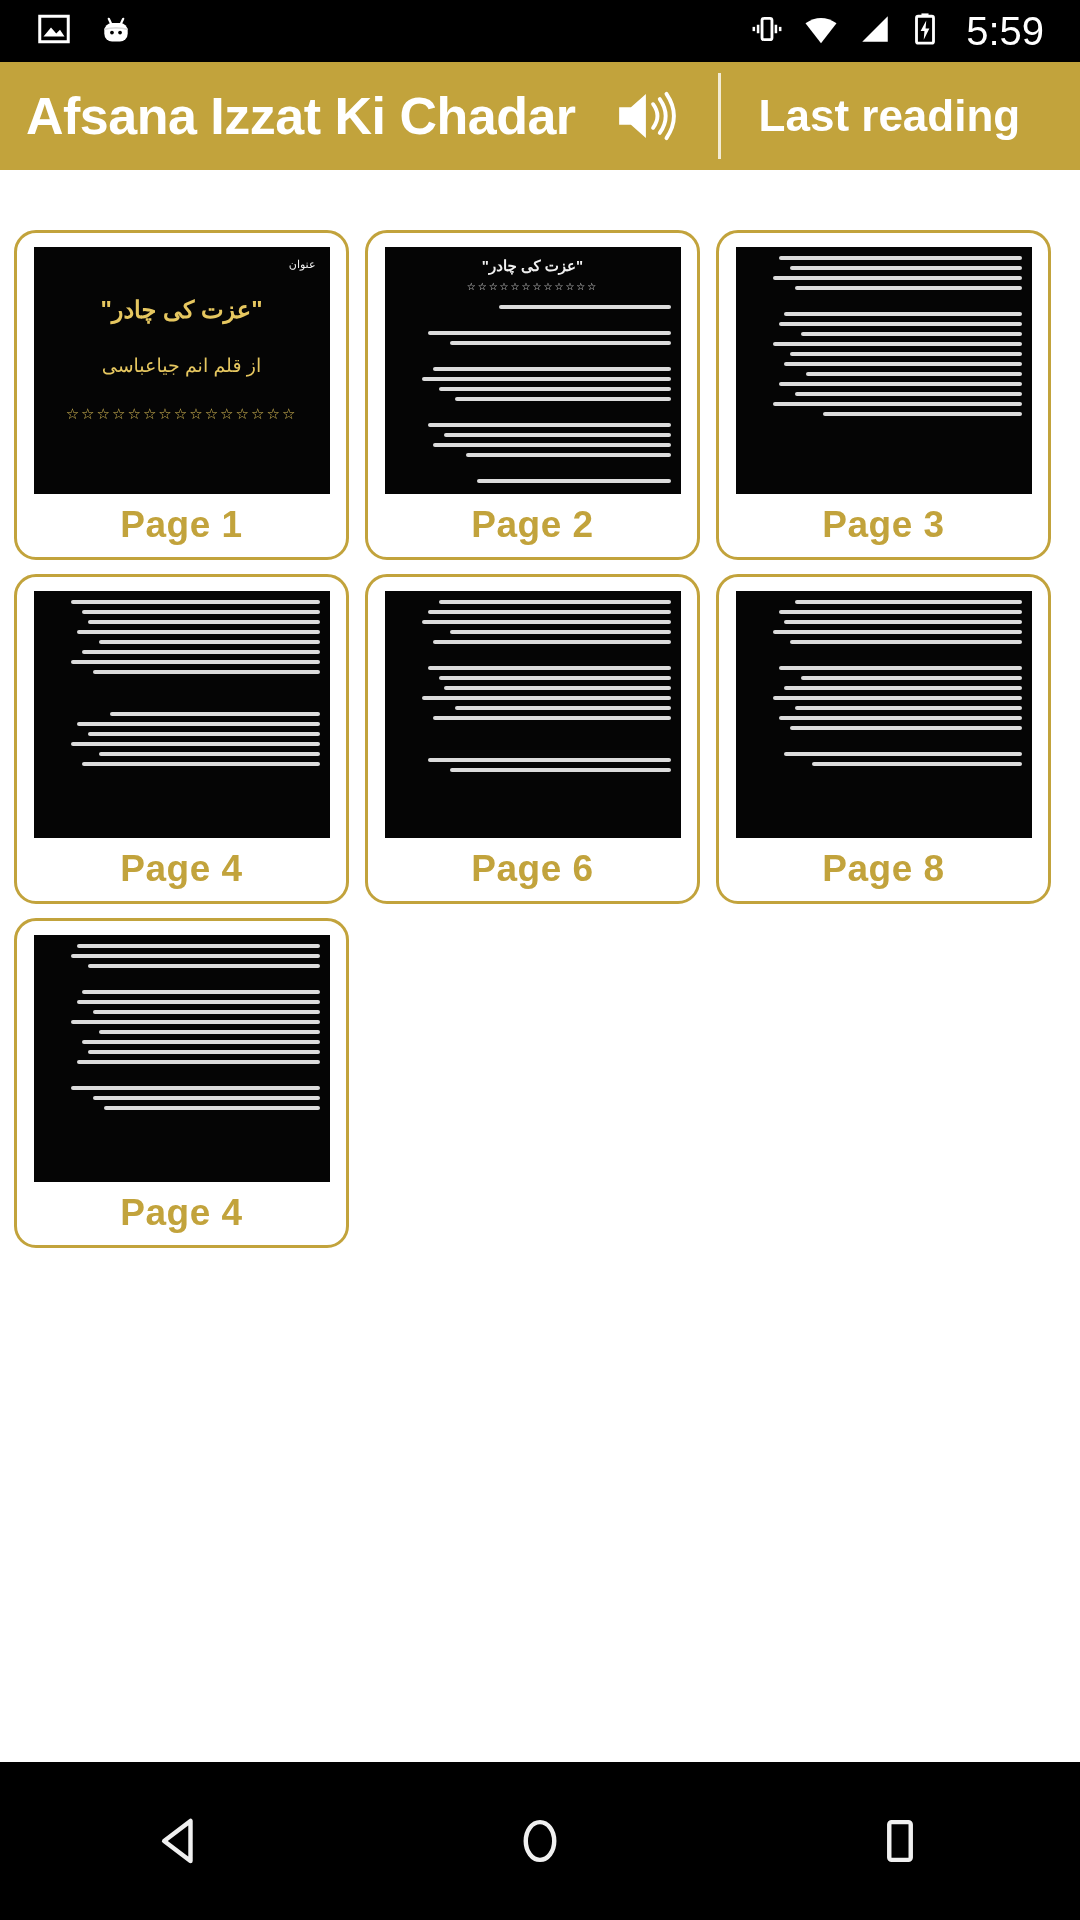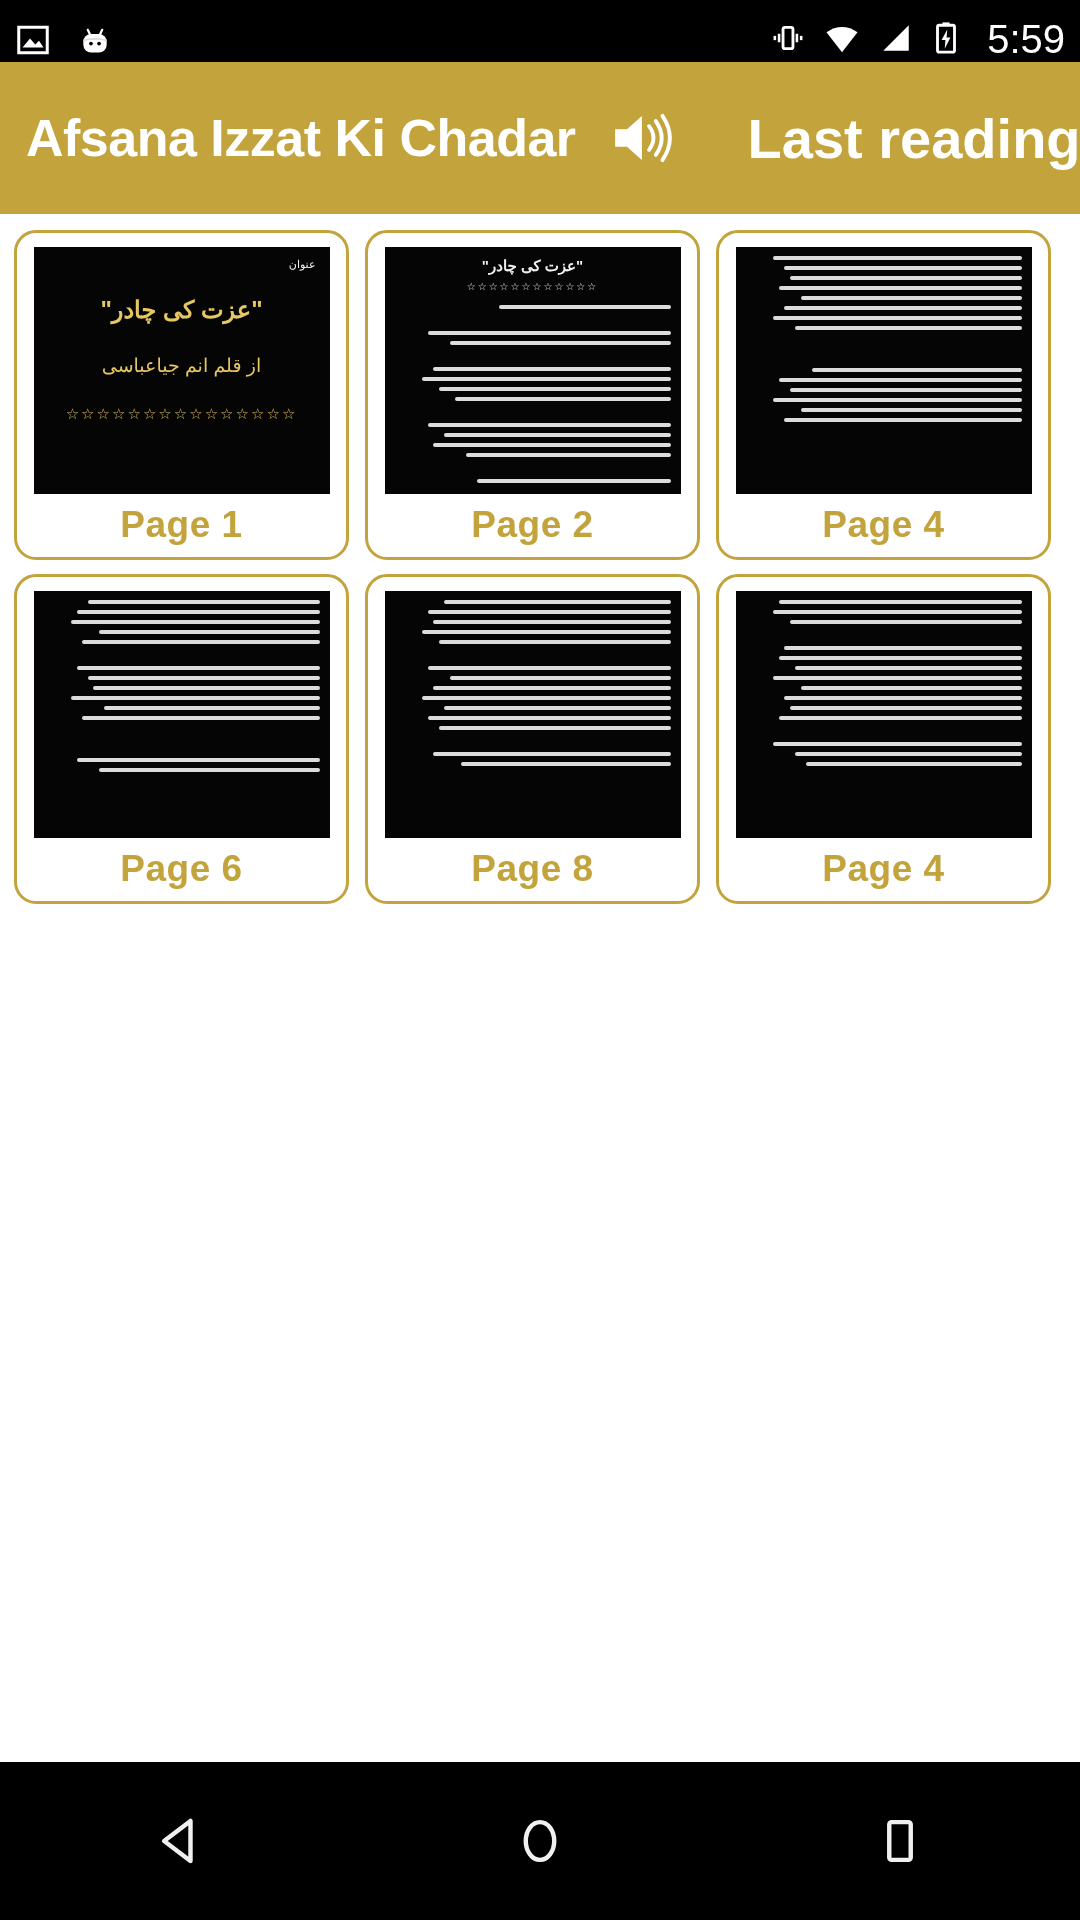--- a/index.html
+++ b/index.html
@@ -8,39 +8,39 @@
     background:#ffffff;
     font-family:"Liberation Sans", sans-serif;
     overflow:hidden;
   }
 
   
   .status-bar {
     position:absolute; top:0; left:0;
     width:1080px; height:62px;
     background:#000;
-    display:flex; align-items:flex-end;
-    padding:0 15px;
+    display:flex; align-items:center;
+    padding:0 36px;
   }
   .status-left { display:flex; align-items:center; gap:26px; }
   .status-right {
     margin-left:auto;
     display:flex; align-items:center; gap:18px;
   }
   .sb-icon { display:block; }
   .clock {
     color:#fff; font-size:40px; font-weight:400;
     letter-spacing:0px; margin-left:8px;
     font-family:"Liberation Sans", sans-serif;
   }
 
   
   .app-header {
     position:absolute; top:62px; left:0;
-    width:1080px; height:152px;
+    width:1080px; height:108px;
     background:#c2a33c;
     display:flex; align-items:center;
   }
   .app-title {
     color:#fff;
     font-size:52px;
     font-weight:bold;
     margin-left:26px;
     white-space:nowrap;
     letter-spacing:-0.5px;
@@ -51,21 +51,21 @@
     display:flex; align-items:center; justify-content:center;
   }
   .hdr-divider {
     width:3px; height:86px;
     background:#f6f0dd;
     margin-left:28px;
     opacity:.95;
   }
   .last-reading {
     color:#fff;
-    font-size:56px;
+    font-size:44px;
     font-weight:bold;
     margin-left:38px;
     white-space:nowrap;
   }
 
   
   .grid {
     position:absolute;
     top:214px; left:0;
     width:1080px; height:1546px;
@@ -283,20 +283,43 @@
           <div class="uline" style="width: 74%;"></div>
           <div class="uline sp"></div>
           <div class="uline" style="width: 70%;"></div>
         </div>
       </div>
       <div class="page-label">Page 2</div>
     </div>
     <div class="page-card">
       <div class="thumb">
         <div class="urdu-body">
+          <div class="uline" style="width: 88%;"></div>
+          <div class="uline" style="width: 84%;"></div>
+          <div class="uline" style="width: 90%;"></div>
+          <div class="uline" style="width: 82%;"></div>
+          <div class="uline sp"></div>
+          <div class="uline" style="width: 86%;"></div>
+          <div class="uline" style="width: 88%;"></div>
+          <div class="uline" style="width: 80%;"></div>
+          <div class="uline" style="width: 90%;"></div>
+          <div class="uline" style="width: 84%;"></div>
+          <div class="uline" style="width: 86%;"></div>
+          <div class="uline" style="width: 78%;"></div>
+          <div class="uline" style="width: 88%;"></div>
+          <div class="uline" style="width: 82%;"></div>
+          <div class="uline" style="width: 90%;"></div>
+          <div class="uline" style="width: 72%;"></div>
+        </div>
+      </div>
+      <div class="page-label">Page 3</div>
+    </div>
+    <div class="page-card">
+      <div class="thumb">
+        <div class="urdu-body">
           <div class="uline" style="width: 90%;"></div>
           <div class="uline" style="width: 86%;"></div>
           <div class="uline" style="width: 84%;"></div>
           <div class="uline" style="width: 88%;"></div>
           <div class="uline" style="width: 80%;"></div>
           <div class="uline" style="width: 86%;"></div>
           <div class="uline" style="width: 90%;"></div>
           <div class="uline" style="width: 82%;"></div>
           <div class="uline sp"></div>
           <div class="uline sp"></div>

